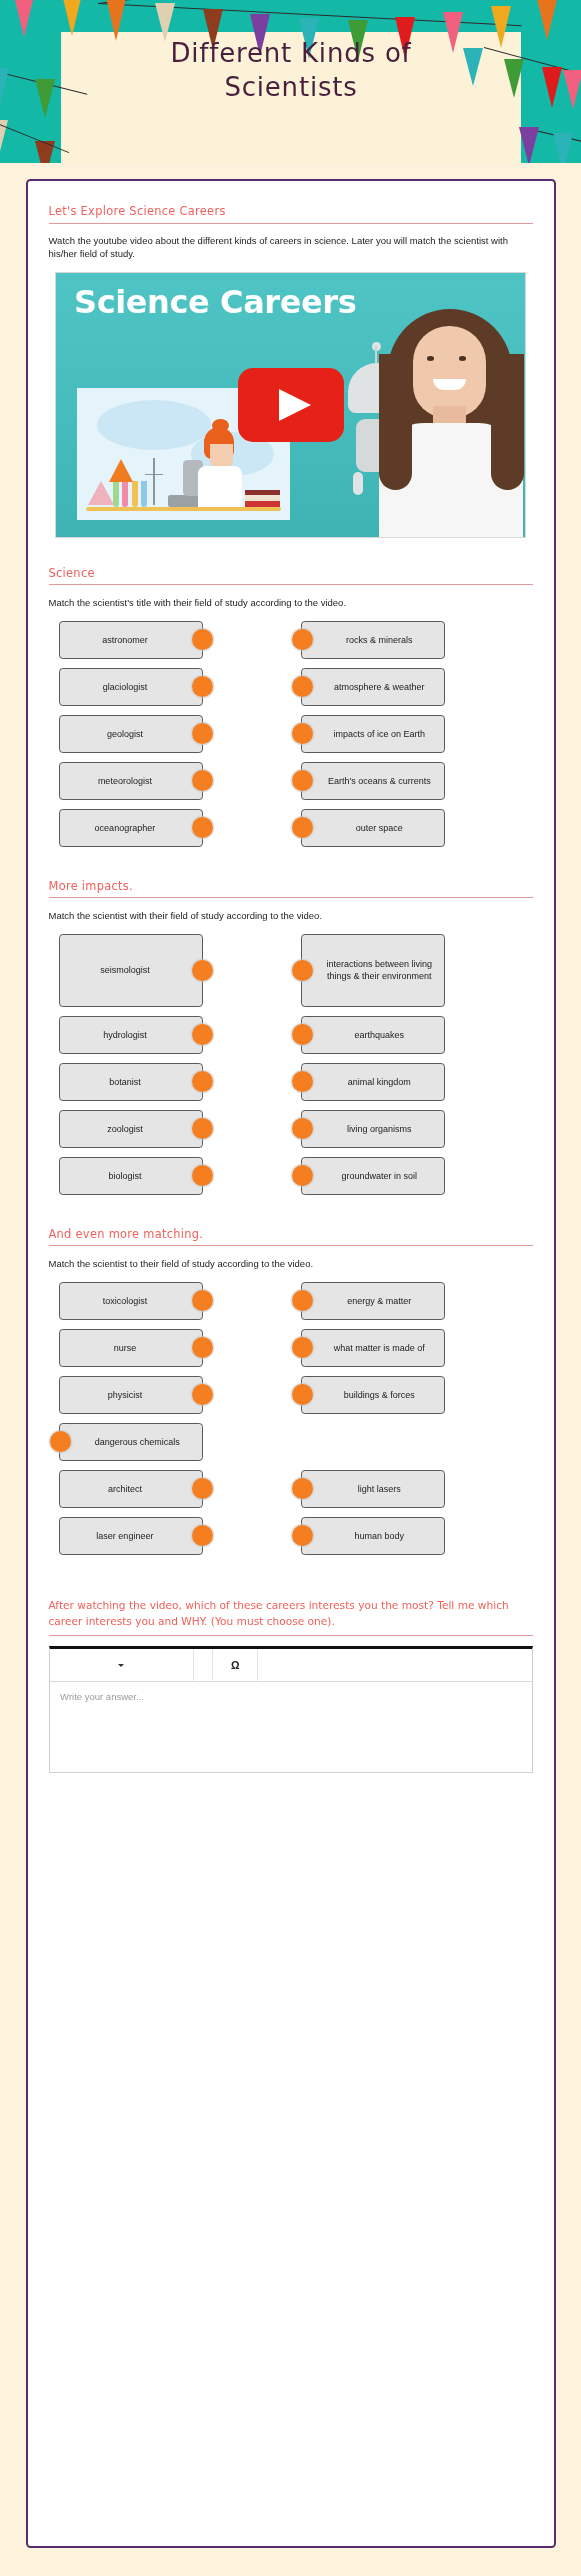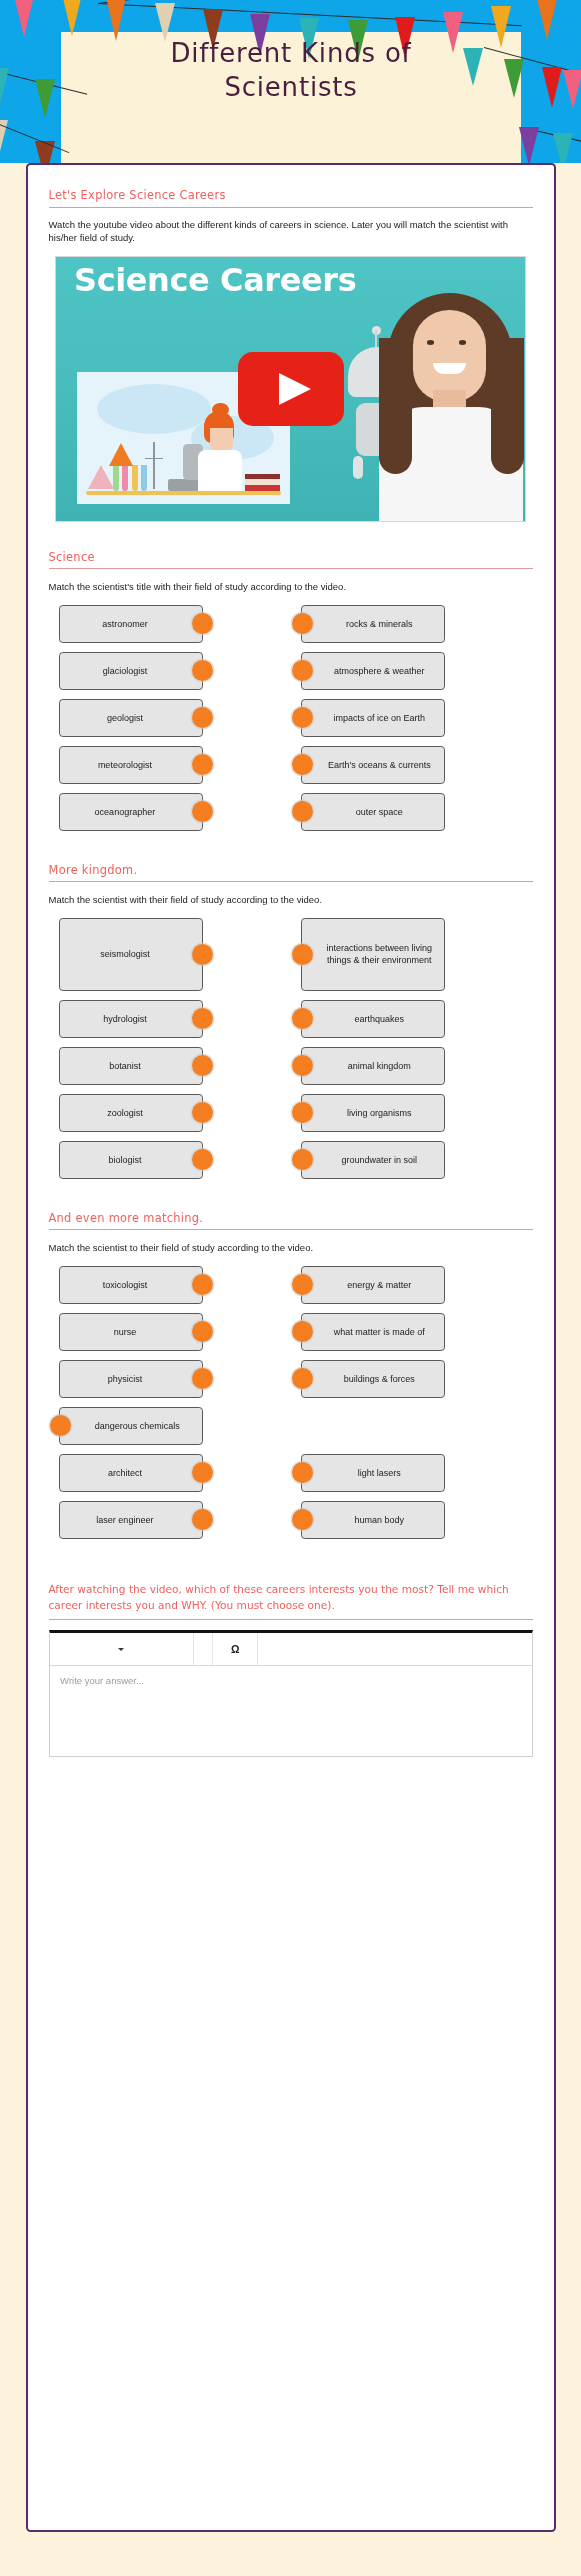--- a/index.html
+++ b/index.html
@@ -9,21 +9,21 @@
     font-family: "Liberation Sans", sans-serif;
     position: relative;
     overflow-x: hidden;
   }
 
   
   .banner {
     position: relative;
     width: 581px;
     height: 163px;
-    background: #0ea5e9;
+    background: #14b8a6;
     overflow: hidden;
   }
   .banner-plate {
     position: absolute;
     left: 61px;
     top: 32px;
     width: 460px;
     height: 131px;
     background: #fbf2d8;
     z-index: 2;
@@ -53,21 +53,21 @@
     position: absolute;
     height: 1.5px;
     background: transparent;
     border-top: 1.1px solid #2b2b2b;
     transform-origin: left center;
   }
 
   
   .sheet {
     position: relative;
-    margin: 0 auto;
+    margin: 16px auto;
     width: 530px;
     background: #ffffff;
     border: 2.3px solid #5a2a6e;
     border-radius: 4.5px;
     z-index: 5;
     padding: 0 0 16.7px 0;
     min-height: 2369px;
   }
   .inner { padding: 0 21px; }
 
@@ -97,21 +97,21 @@
     position: relative;
     width: 471px;
     height: 266px;
     margin: 0 auto 4.5px auto;
     border: 0.8px solid #d8d8d8;
     overflow: hidden;
     background: linear-gradient(180deg,#4fc4c4 0%, #46bcbd 55%, #3fb3b4 100%);
   }
   .vid-title {
     position: absolute;
-    left: 18px; top: 4px;
+    left: 18px; top: 10px;
     color: #ffffff;
     font-size: 32px;
     font-family: "DejaVu Sans", sans-serif;
     font-weight: 600;
     letter-spacing: -0.4px;
   }
   .vid-illus {
     position: absolute;
     left: 21px; bottom: 16.7px;
     width: 213px; height: 132px;
@@ -445,21 +445,21 @@
               <div class="mbox right">
                 <span class="dot l"></span>
                 <span>outer space</span>
               </div>
             </div>
         </div>
       </div>
     </div>
 
     <div>
-      <div class="sec-head">More kingdom.</div>
+      <div class="sec-head">More impacts.</div>
       <hr class="sec-rule">
       <div class="instr">Match the scientist with their field of study according to the video.</div>
       <div class="match-grid">
         <div class="match-row">
           <div class="mcol-left">
               <div class="mbox">
                 <span>seismologist</span>
                 <span class="dot r"></span>
               </div>
             </div>

